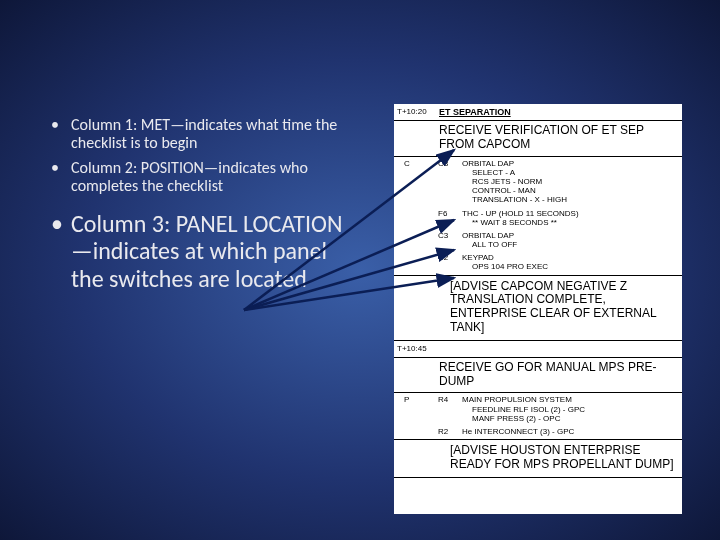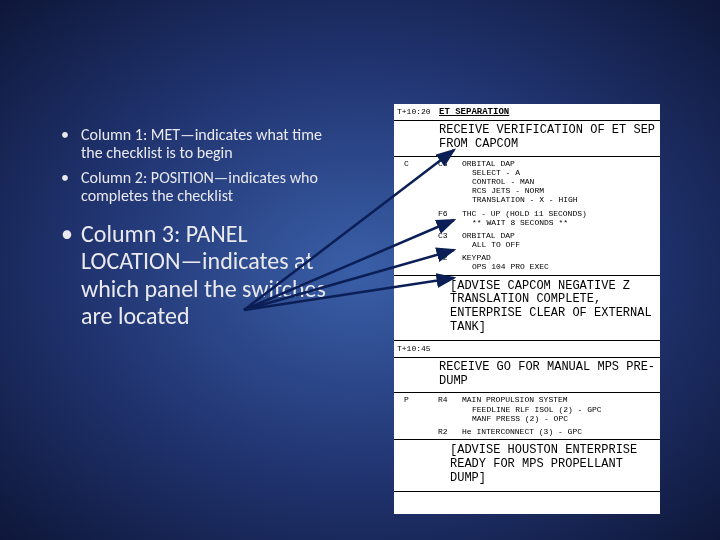--- a/index.html
+++ b/index.html
@@ -1,24 +1,24 @@
 <!DOCTYPE html>
 <html><head>
 <meta charset="utf-8">
 <style>
   html,body{margin:0;padding:0;width:720px;height:540px;overflow:hidden;font-family:Calibri,Arial,sans-serif}
   .slide{width:720px;height:540px;background:radial-gradient(ellipse at center,#3a5fa8 0%,#20336f 55%,#0e1739 100%);position:relative;color:#fff}
   .title{position:absolute;left:140px;top:15px;font-size:40px;color:#fff;letter-spacing:1px}
   .bullets{position:absolute;left:45px;top:110px;width:310px;color:#e9e9ee}
-  .bullets ul{margin:16px;padding:0;list-style:none}
+  .bullets ul{margin:6px;padding:0;list-style:none}
   .bullets li{position:relative;padding-left:20px;margin-bottom:6px;line-height:1.15}
   .bullets li::before{content:"•";position:absolute;left:0;top:0}
   .b-small{font-size:16px}
   .b-large{font-size:24px;font-weight:400;margin-top:14px}
-  .doc{position:absolute;left:394px;top:104px;width:266px;height:410px;background:#fff;color:#000;font-family:Liberation Mono, monospace;font-size:8px;line-height:1.15}
+  .doc{position:absolute;left:394px;top:104px;width:288px;height:410px;background:#fff;color:#000;font-family:Liberation Sans, sans-serif;font-size:8px;line-height:1.15}
   .doc .hdr{display:flex;align-items:center;border-bottom:1px solid #000;height:16px}
   .doc .hdr .c1{width:42px;padding-left:3px}
   .doc .hdr .c2{flex:1;font-weight:bold;text-decoration:underline;font-size:9px}
   .doc .sep{border-bottom:1px solid #000;height:1px}
   .doc .blk{padding:3px 3px 3px 45px;font-size:12px}
   .doc .row{display:flex;padding:2px 0}
   .doc .row .r1{width:34px;padding-left:10px}
   .doc .row .r2{width:24px}
   .doc .row .r3{flex:1}
   .doc .sub{display:block;padding-left:10px}
@@ -44,22 +44,22 @@
       <div class="c2">ET SEPARATION</div>
     </div>
     <div class="blk">RECEIVE VERIFICATION OF ET SEP FROM CAPCOM</div>
     <div class="sep"></div>
     <div class="row">
       <div class="r1">C</div>
       <div class="r2">C3</div>
       <div class="r3">
         <span>ORBITAL DAP</span>
         <span class="sub">SELECT - A</span>
+        <span class="sub">RCS JETS - NORM</span>
         <span class="sub">CONTROL - MAN</span>
-        <span class="sub">RCS JETS - NORM</span>
         <span class="sub">TRANSLATION - X - HIGH</span>
       </div>
     </div>
     <div class="row">
       <div class="r1"></div>
       <div class="r2">F6</div>
       <div class="r3">
         <span>THC - UP (HOLD 11 SECONDS)</span>
         <span class="sub">** WAIT 8 SECONDS **</span>
       </div>

